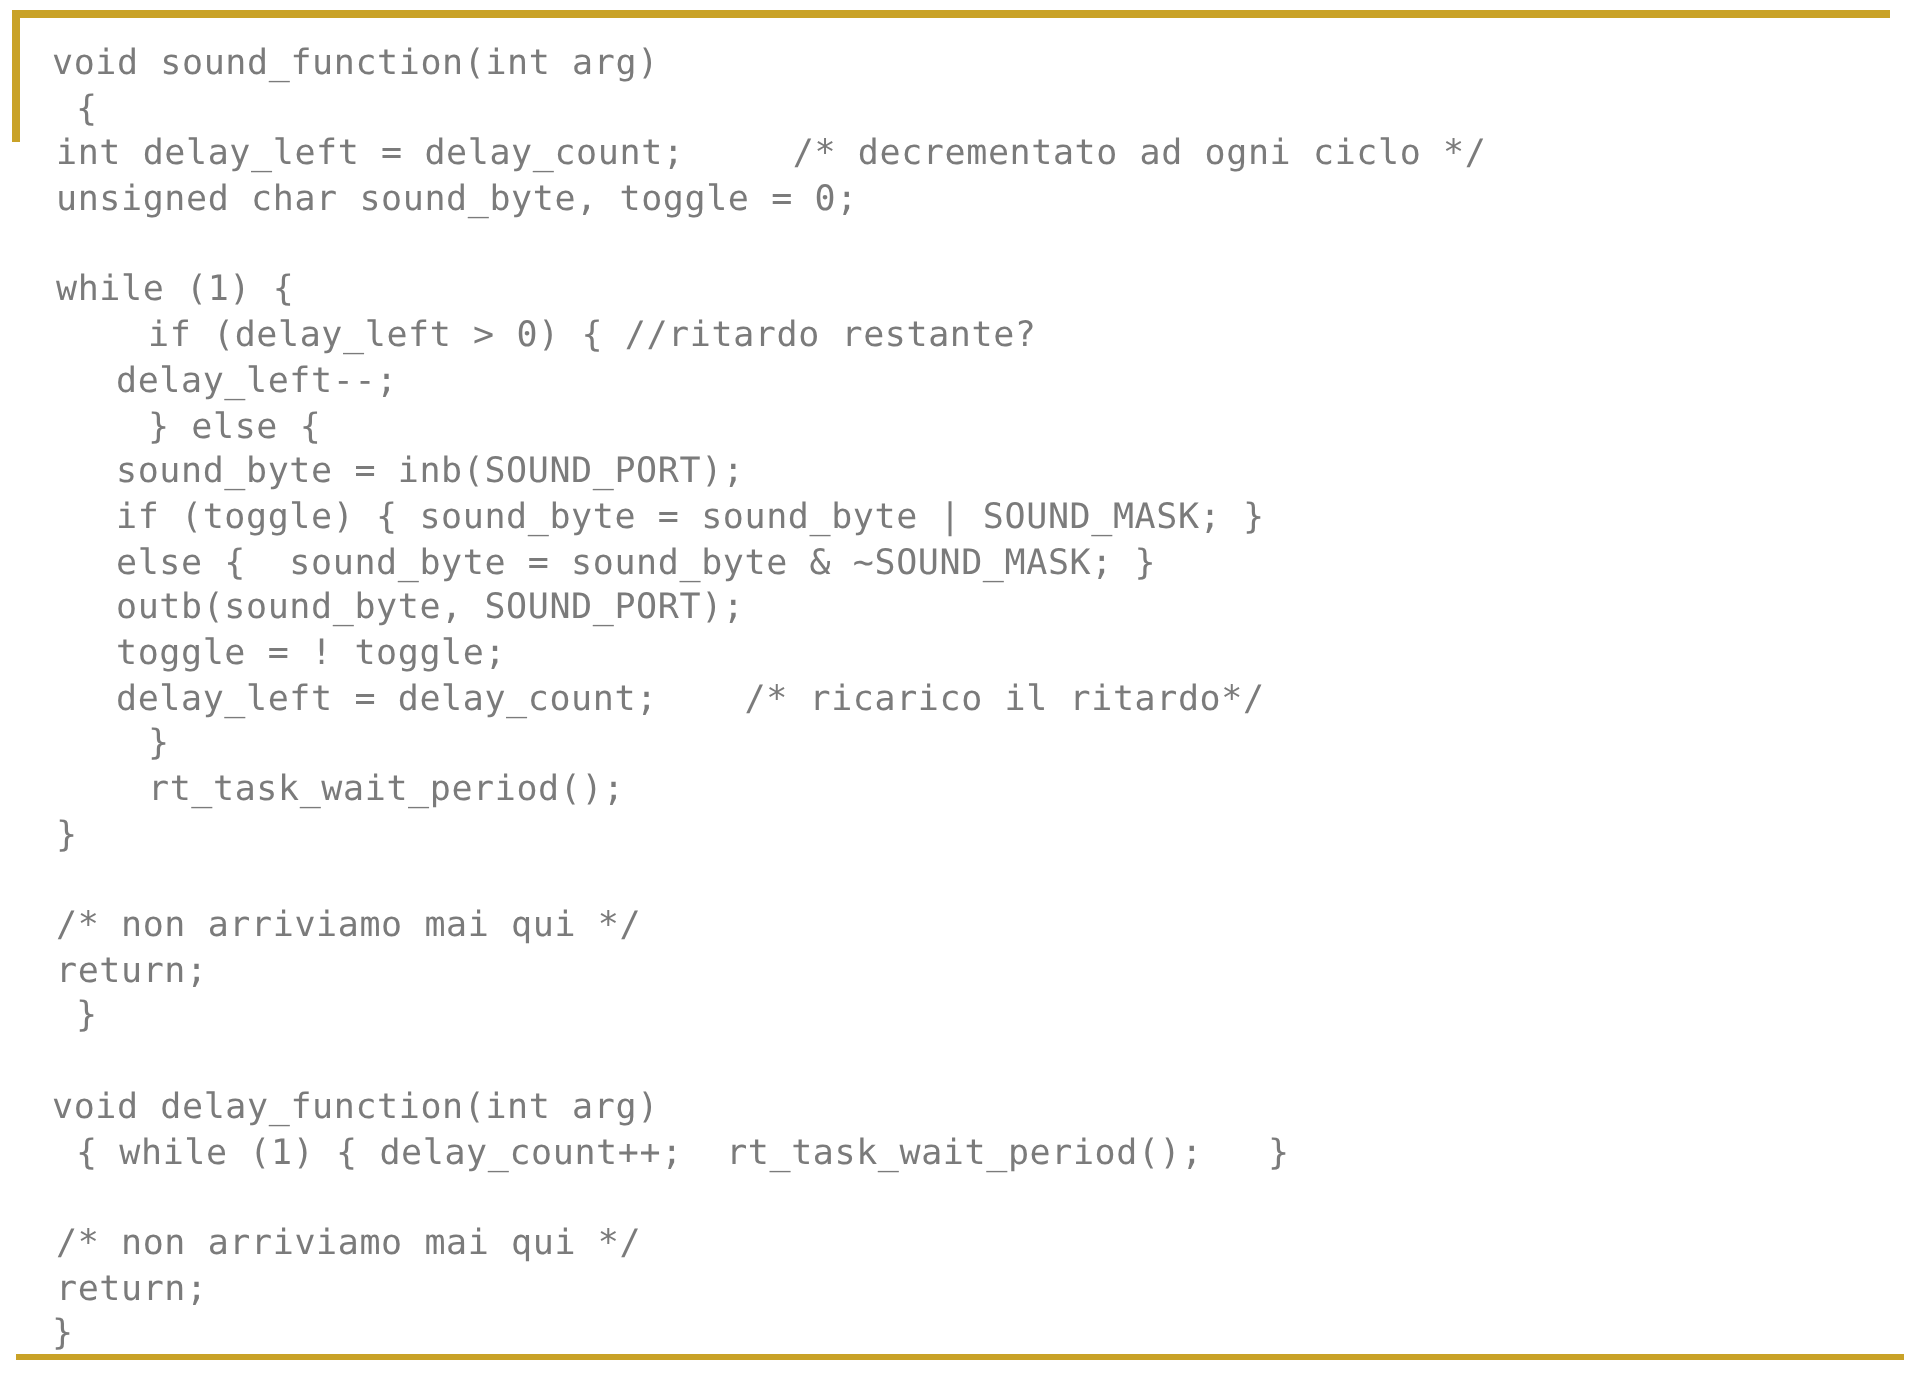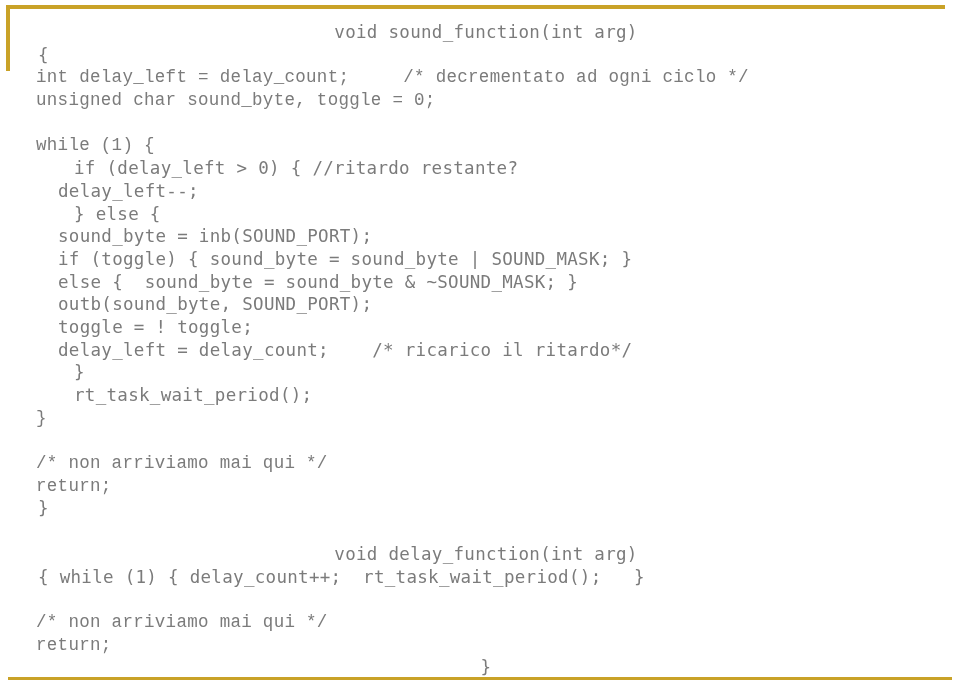--- a/index.html
+++ b/index.html
@@ -55,23 +55,23 @@
     font-size: 17.5px;
     line-height: 22.7px;
     color: #7b7b7b;
     white-space: pre;
     letter-spacing: 0.3px;
     height: 22.7px;
   }
   .code-line.blank {
     color: transparent;
   }
-  .indent-0  { padding-left: 12px; text-align: center; }
+  .indent-0  { padding-left: 26px; }
   .indent-1  { padding-left: 38px; }
-  .indent-2  { padding-left: 36px; font-family: Liberation Mono, monospace; }
+  .indent-2  { padding-left: 28px; }
   .indent-4  { padding-left: 74px; }
   .indent-5  { padding-left: 58px; }
 </style>
 </head>
 <body>
 
 <div id="slide-frame-top-rule"></div>
 <div id="slide-frame-left-rule"></div>
 <div id="slide-frame-bottom-rule"></div>
 

